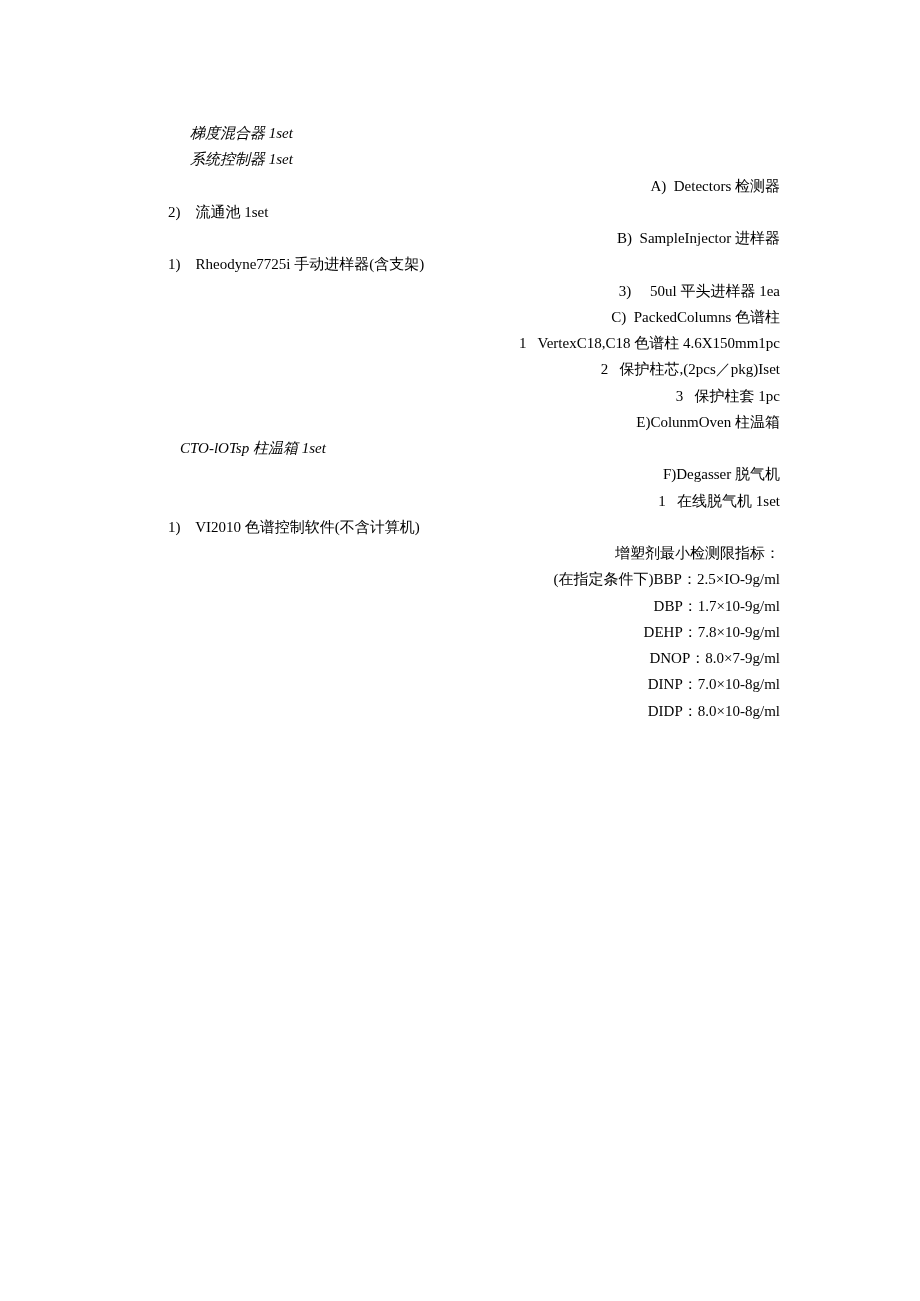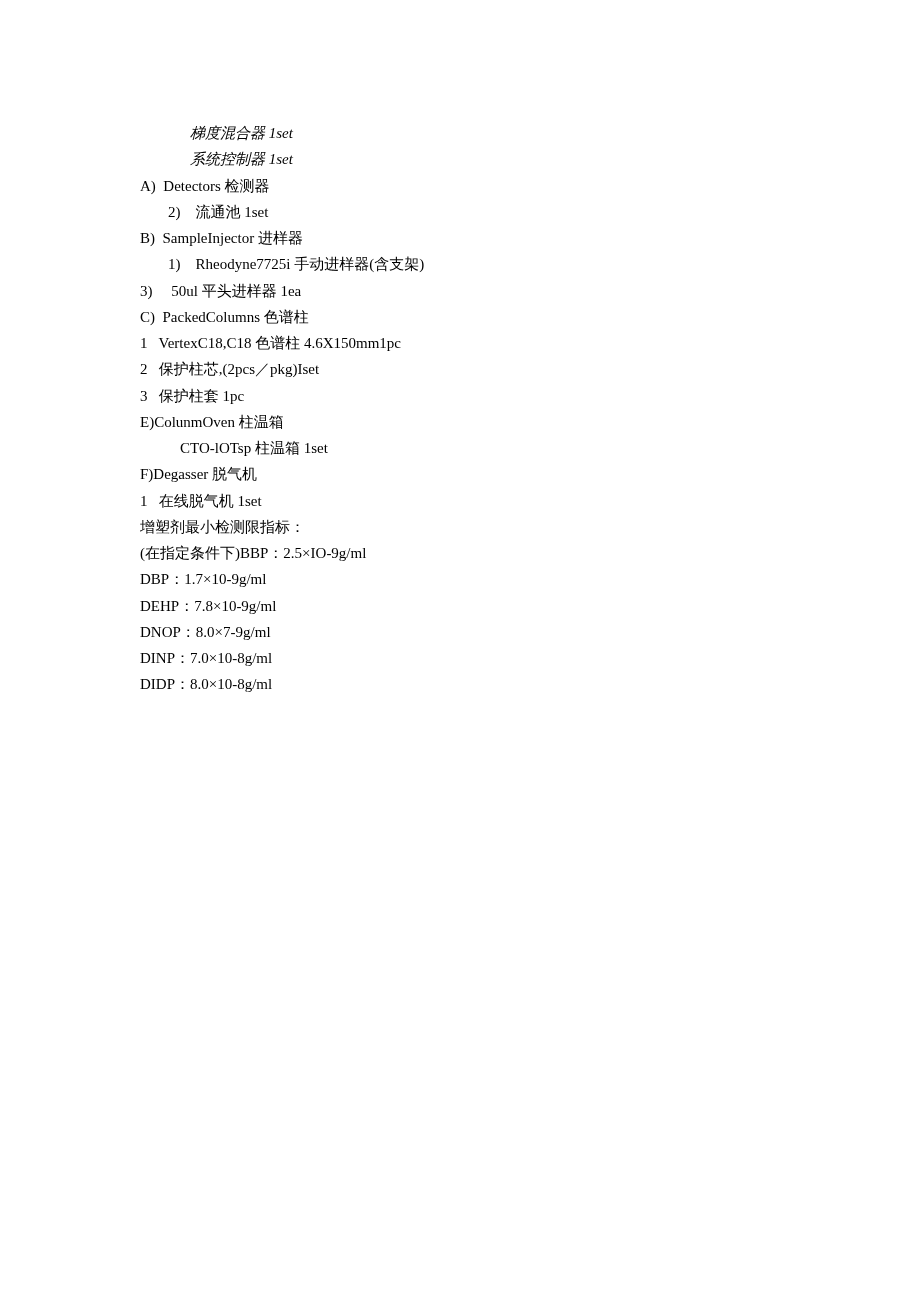--- a/index.html
+++ b/index.html
@@ -11,42 +11,43 @@
       margin: 0;
       padding: 120px 140px 40px 140px;
       width: 920px;
       box-sizing: border-box;
     }
     .line {
       white-space: pre;
     }
     .indent-1 { padding-left: 50px; font-style: italic; }
     .indent-2 { padding-left: 28px; }
-    .indent-3 { padding-left: 40px; }
-    .no-indent { padding-left: 0; }
+    .indent-3 { padding-left: 40px; font-style: italic; }
+    .no-indent { padding-left: 0; text-align: right; }
   </style>
 </head>
 <body>
 
 <div>
   <div class="line indent-1">梯度混合器 1set</div>
   <div class="line indent-1">系统控制器 1set</div>
   <div class="line no-indent">A)  Detectors 检测器</div>
   <div class="line indent-2">2)    流通池 1set</div>
   <div class="line no-indent">B)  SampleInjector 进样器</div>
   <div class="line indent-2">1)    Rheodyne7725i 手动进样器(含支架)</div>
   <div class="line no-indent">3)     50ul 平头进样器 1ea</div>
   <div class="line no-indent">C)  PackedColumns 色谱柱</div>
   <div class="line no-indent">1   VertexC18,C18 色谱柱 4.6X150mm1pc</div>
   <div class="line no-indent">2   保护柱芯,(2pcs／pkg)Iset</div>
   <div class="line no-indent">3   保护柱套 1pc</div>
   <div class="line no-indent">E)ColunmOven 柱温箱</div>
   <div class="line indent-3">CTO-lOTsp 柱温箱 1set</div>
   <div class="line no-indent">F)Degasser 脱气机</div>
   <div class="line no-indent">1   在线脱气机 1set</div>
+  <div class="line indent-2">1)    VI2010 色谱控制软件(不含计算机)</div>
   <div class="line no-indent">增塑剂最小检测限指标：</div>
   <div class="line no-indent">(在指定条件下)BBP：2.5×IO-9g/ml</div>
   <div class="line no-indent">DBP：1.7×10-9g/ml</div>
   <div class="line no-indent">DEHP：7.8×10-9g/ml</div>
   <div class="line no-indent">DNOP：8.0×7-9g/ml</div>
   <div class="line no-indent">DINP：7.0×10-8g/ml</div>
   <div class="line no-indent">DIDP：8.0×10-8g/ml</div>
 </div>
 
 </body></html>

